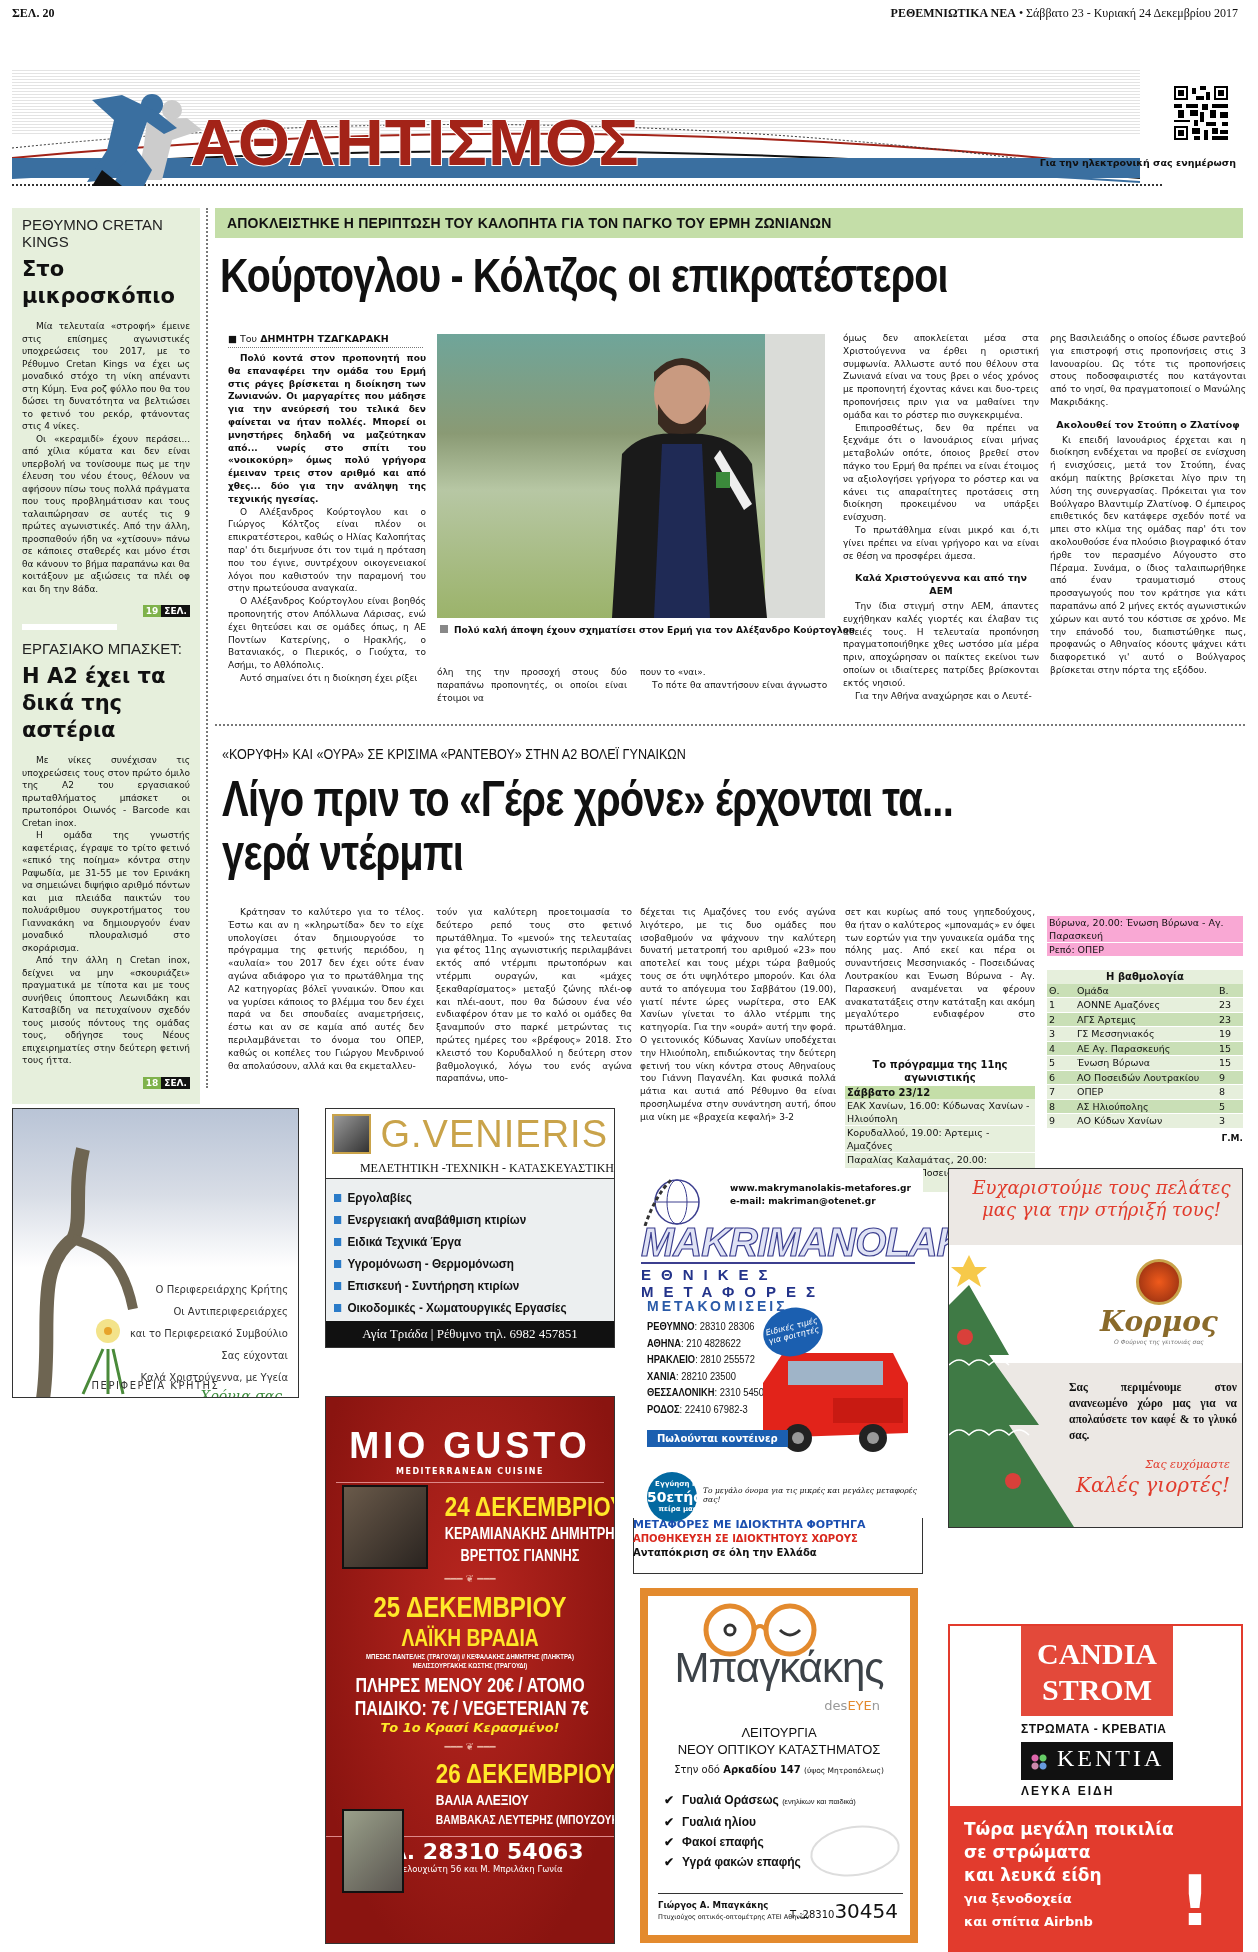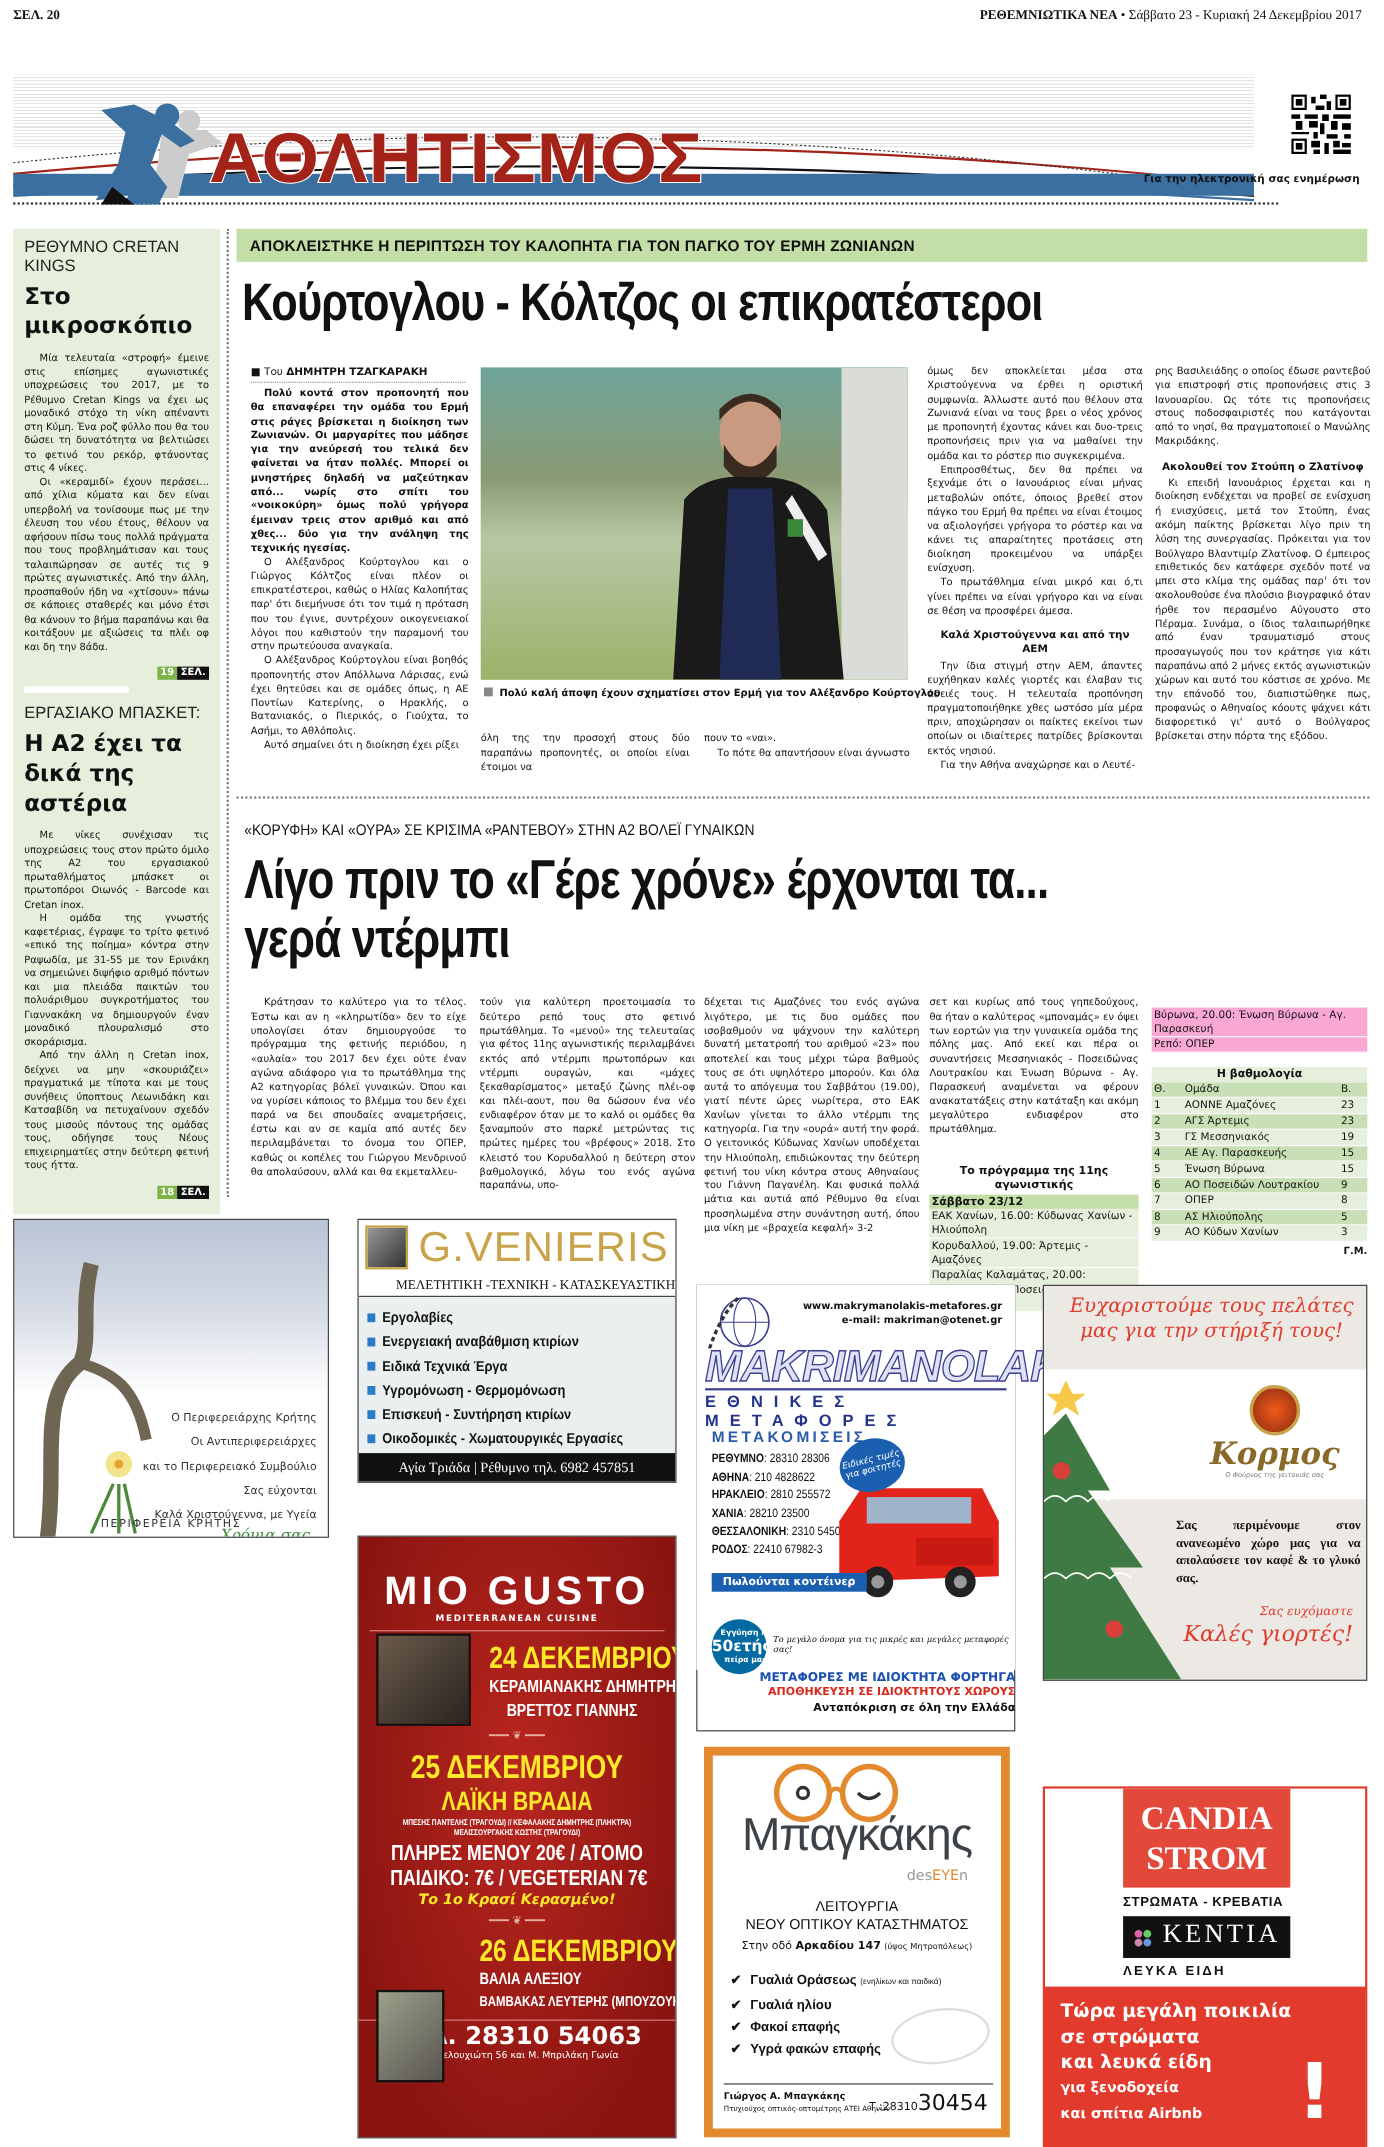--- a/index.html
+++ b/index.html
@@ -70,33 +70,33 @@
 .ad2 li::before{content:"";display:inline-block;width:8px;height:8px;background:#2a7bc8;margin-right:7px}
 .ad2 .bar{position:absolute;left:0;bottom:0;width:100%;background:#111;color:#fff;font-family:"Liberation Serif",serif;font-size:13px;text-align:center;padding:5px 0}
 .ad3{left:325px;top:1396px;width:290px;height:548px;background:radial-gradient(ellipse at 50% 40%,#b8261f 0%,#8a1410 80%);color:#fff;text-align:center}
 .ad3 .brand{font-family:"Liberation Sans",sans-serif;font-size:36px;letter-spacing:4px;margin-top:28px;font-weight:bold}
 .ad3 .brandsub{font-size:8px;letter-spacing:1.5px;font-weight:bold;border-bottom:1px solid #d88;margin:0 10px;padding-bottom:6px}
 .ad3 .y{color:#ffe829;font-family:"Liberation Sans",sans-serif;font-weight:900;transform:scaleX(.8);white-space:nowrap}
 .ad3 .w{font-family:"Liberation Sans",sans-serif;font-weight:bold;transform:scaleX(.8);white-space:nowrap}
 .ad3 .pic{position:absolute;background:linear-gradient(135deg,#6a5a4a,#2a2420);border:2px solid #111}
 .ad3 .sep{color:#e8b0a0;font-size:10px;margin:6px 0}
 .ad4{left:633px;top:1168px;width:290px;height:350px;background:#fff}
-.ad4 .web{position:absolute;right:12px;top:14px;font-size:9px;font-weight:bold;text-align:right;line-height:13px}
+.ad4 .web{position:absolute;right:12px;top:14px;font-size:9px;font-weight:bold;text-align:left;line-height:13px}
 .ad4 .logo{position:absolute;left:8px;top:52px;font-family:"Liberation Sans",sans-serif;font-style:italic;font-weight:900;font-size:40px;color:#dfe2f4;-webkit-text-stroke:1.2px #3c3f8f;letter-spacing:-1px}
 .ad4 .eth{position:absolute;left:8px;top:94px;width:274px;border-top:2px solid #3c3f8f;font-family:"Liberation Sans",sans-serif;font-weight:bold;color:#23338a;font-size:15px;letter-spacing:10px;padding-top:2px}
 .ad4 .meta{position:absolute;left:14px;top:130px;font-family:"Liberation Sans",sans-serif;font-weight:bold;color:#2a5aa8;font-size:14px;letter-spacing:3px}
 .ad4 .phones{position:absolute;left:14px;top:150px;font-family:"Liberation Sans",sans-serif;font-size:11px;line-height:16.5px;transform:scaleX(.85);transform-origin:left;white-space:nowrap}
 .ad4 .phones b{font-weight:bold}
 .ad4 .truck{position:absolute;left:110px;top:175px;width:170px;height:110px}
 .ad4 .cont{position:absolute;left:14px;top:262px;background:#1b5fb0;color:#fff;font-size:10px;font-weight:bold;padding:3px 10px}
 .ad4 .badge{position:absolute;left:130px;top:140px;width:60px;height:48px;border-radius:50%;background:#1b5fb0;color:#fff;font-size:8px;font-style:italic;text-align:center;padding-top:14px;transform:rotate(-14deg)}
 .ad4 .seal{position:absolute;left:14px;top:304px;width:50px;height:50px;border-radius:50%;background:#0369a1;color:#fff;text-align:right;font-size:7px;font-weight:bold;line-height:9px;padding-top:8px}
 .ad4 .seal b{font-size:14px;display:block;line-height:16px}
 .ad4 .slogan{position:absolute;left:70px;top:318px;font-family:"DejaVu Serif",serif;font-style:italic;font-size:7.5px}
-.ad4-foot{left:633px;top:1518px;width:290px;text-align:right;font-size:9px;line-height:14px}
+.ad4-foot{left:633px;top:1518px;width:290px;text-align:left;font-size:9px;line-height:14px}
 .ad4-foot .red{color:#d9281d;font-weight:bold;font-size:10px}
 .ad4-foot .blue{color:#1b4fb0;font-weight:bold;font-size:11px}
 .ad4-foot .blk{font-weight:bold;font-size:10px}
 .ad4frame{left:633px;top:1168px;width:290px;height:406px;border:1.5px solid #333}
 .ad5{left:640px;top:1588px;width:278px;height:355px;border:8px solid #e38a2e;background:#fff;text-align:center}
 .ad5 .glasses{position:absolute;left:52px;top:6px;width:120px;height:56px}
 .ad5 .nm{position:absolute;left:0;top:48px;width:100%;font-family:"Liberation Sans",sans-serif;font-size:42px;color:#3c4248;letter-spacing:-1px}
 .ad5 .des{position:absolute;right:30px;top:102px;font-size:13px;color:#999}
 .ad5 .des span{color:#e38a2e}
 .ad5 .h1{position:absolute;left:0;width:100%;top:128px;font-family:"Liberation Sans",sans-serif;font-size:13px;line-height:17px}

